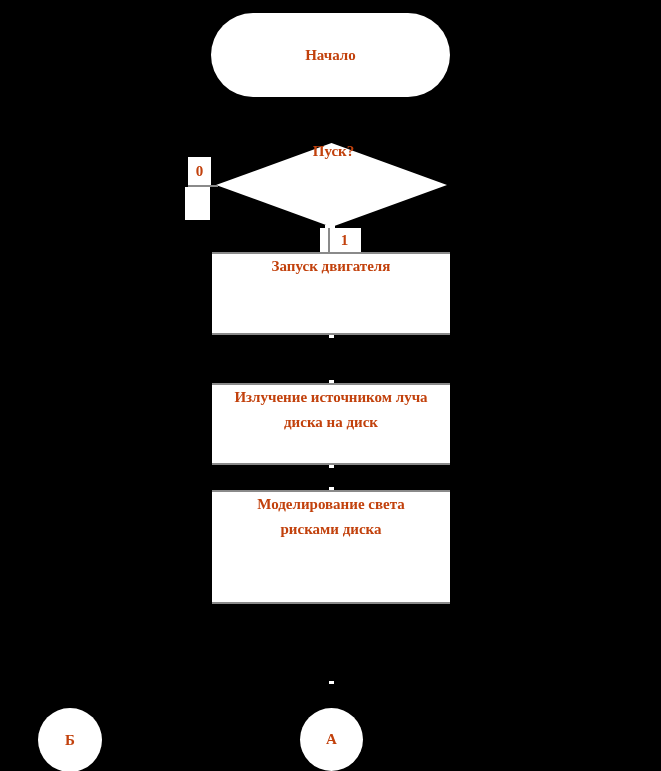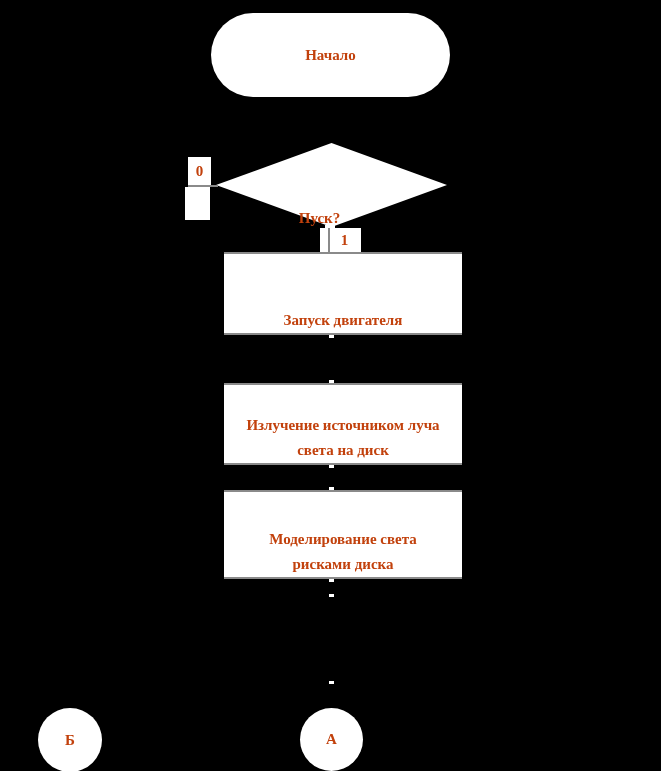--- a/index.html
+++ b/index.html
@@ -19,23 +19,23 @@
   .stadium {
     position: absolute; left: 211px; top: 13px;
     width: 239px; height: 84px;
     background: #ffffff; border-radius: 42px;
     display: flex; align-items: center; justify-content: center;
   }
 
   
   .diamond-svg { position: absolute; left: 216px; top: 143px; }
   .diamond-label {
-    position: absolute; left: 204px; top: 143px;
+    position: absolute; left: 218px; top: 143px;
     width: 231px; height: 84px;
-    display: flex; align-items: flex-end; justify-content: center;
+    display: flex; align-items: flex-start; justify-content: center;
   }
 
   
   .zero-box {
     position: absolute; left: 188px; top: 157px;
     width: 23px; height: 28px; background: #ffffff;
     display: flex; align-items: center; justify-content: center;
   }
   .zero-line {
     position: absolute; left: 188px; top: 185px;
@@ -64,29 +64,28 @@
     width: 2px; height: 24px; background: #8a8a8a;
   }
 
   
   .proc {
     position: absolute; left: 212px; width: 238px;
     box-sizing: border-box;
     background: #ffffff;
     border-top: 2px solid #8a8a8a;
     border-bottom: 2px solid #8a8a8a;
-    display: flex; align-items: flex-end; justify-content: center;
+    display: flex; align-items: flex-start; justify-content: center;
     text-align: center;
     padding: 0 16px;
     line-height: 25px;
-    margin-left: 12px;
   }
   .p1 { top: 252px; height: 83px; }
   .p2 { top: 383px; height: 82px; }
-  .p3 { top: 490px; height: 89px; font-family: Liberation Serif, serif; }
+  .p3 { top: 490px; height: 114px; font-family: Liberation Serif, serif; }
   .p4 { top: 597px; height: 84px; }
 
   
   .tick { position: absolute; left: 329px; width: 5px; height: 3px; background: #ffffff; }
   .t1 { top: 335px; } .t2 { top: 380px; }
   .t3 { top: 465px; } .t4 { top: 487px; }
   .t5 { top: 579px; } .t6 { top: 594px; }
   .t7 { top: 681px; }
 
   
@@ -120,21 +119,21 @@
   <div class="zero-stub"></div>
 
   <div class="one-stub"></div>
   <div class="one-box shape-text">1</div>
   <div class="one-vline"></div>
 
   <div class="proc p1 shape-text">
     <span>Запуск двигателя</span>
   </div>
   <div class="proc p2 shape-text">
-    <span>Излучение источником луча света на диск</span>
+    <span>Излучение источником луча диска на диск</span>
   </div>
   <div class="proc p3 shape-text">
     <span>Моделирование света рисками диска</span>
   </div>
 
   <div class="tick t1"></div>
   <div class="tick t2"></div>
   <div class="tick t3"></div>
   <div class="tick t4"></div>
   <div class="tick t5"></div>

